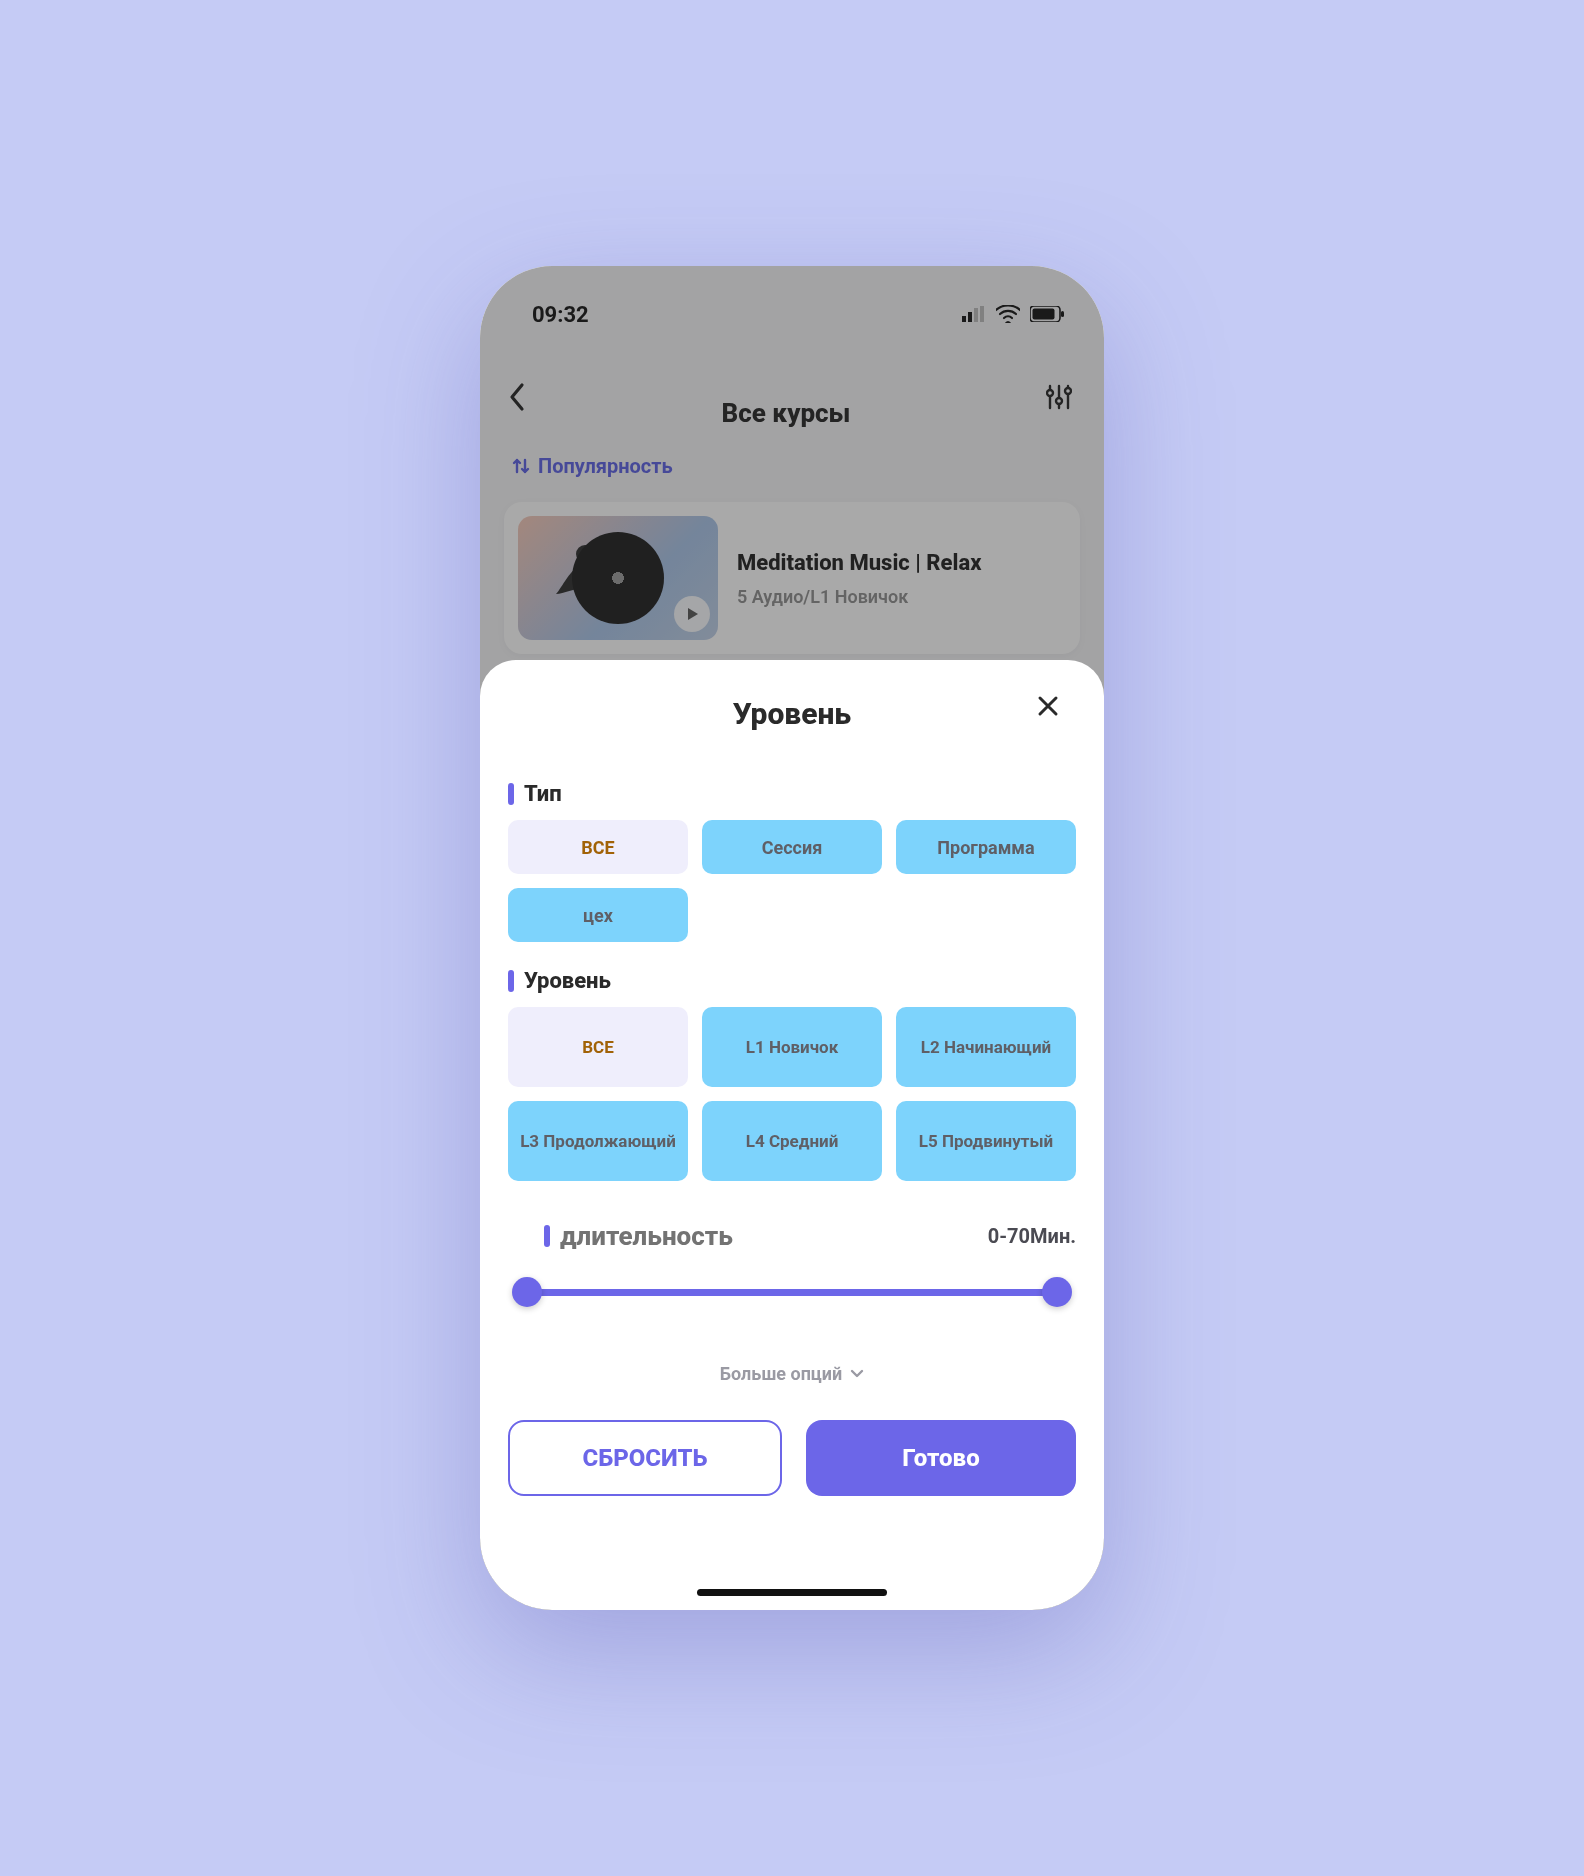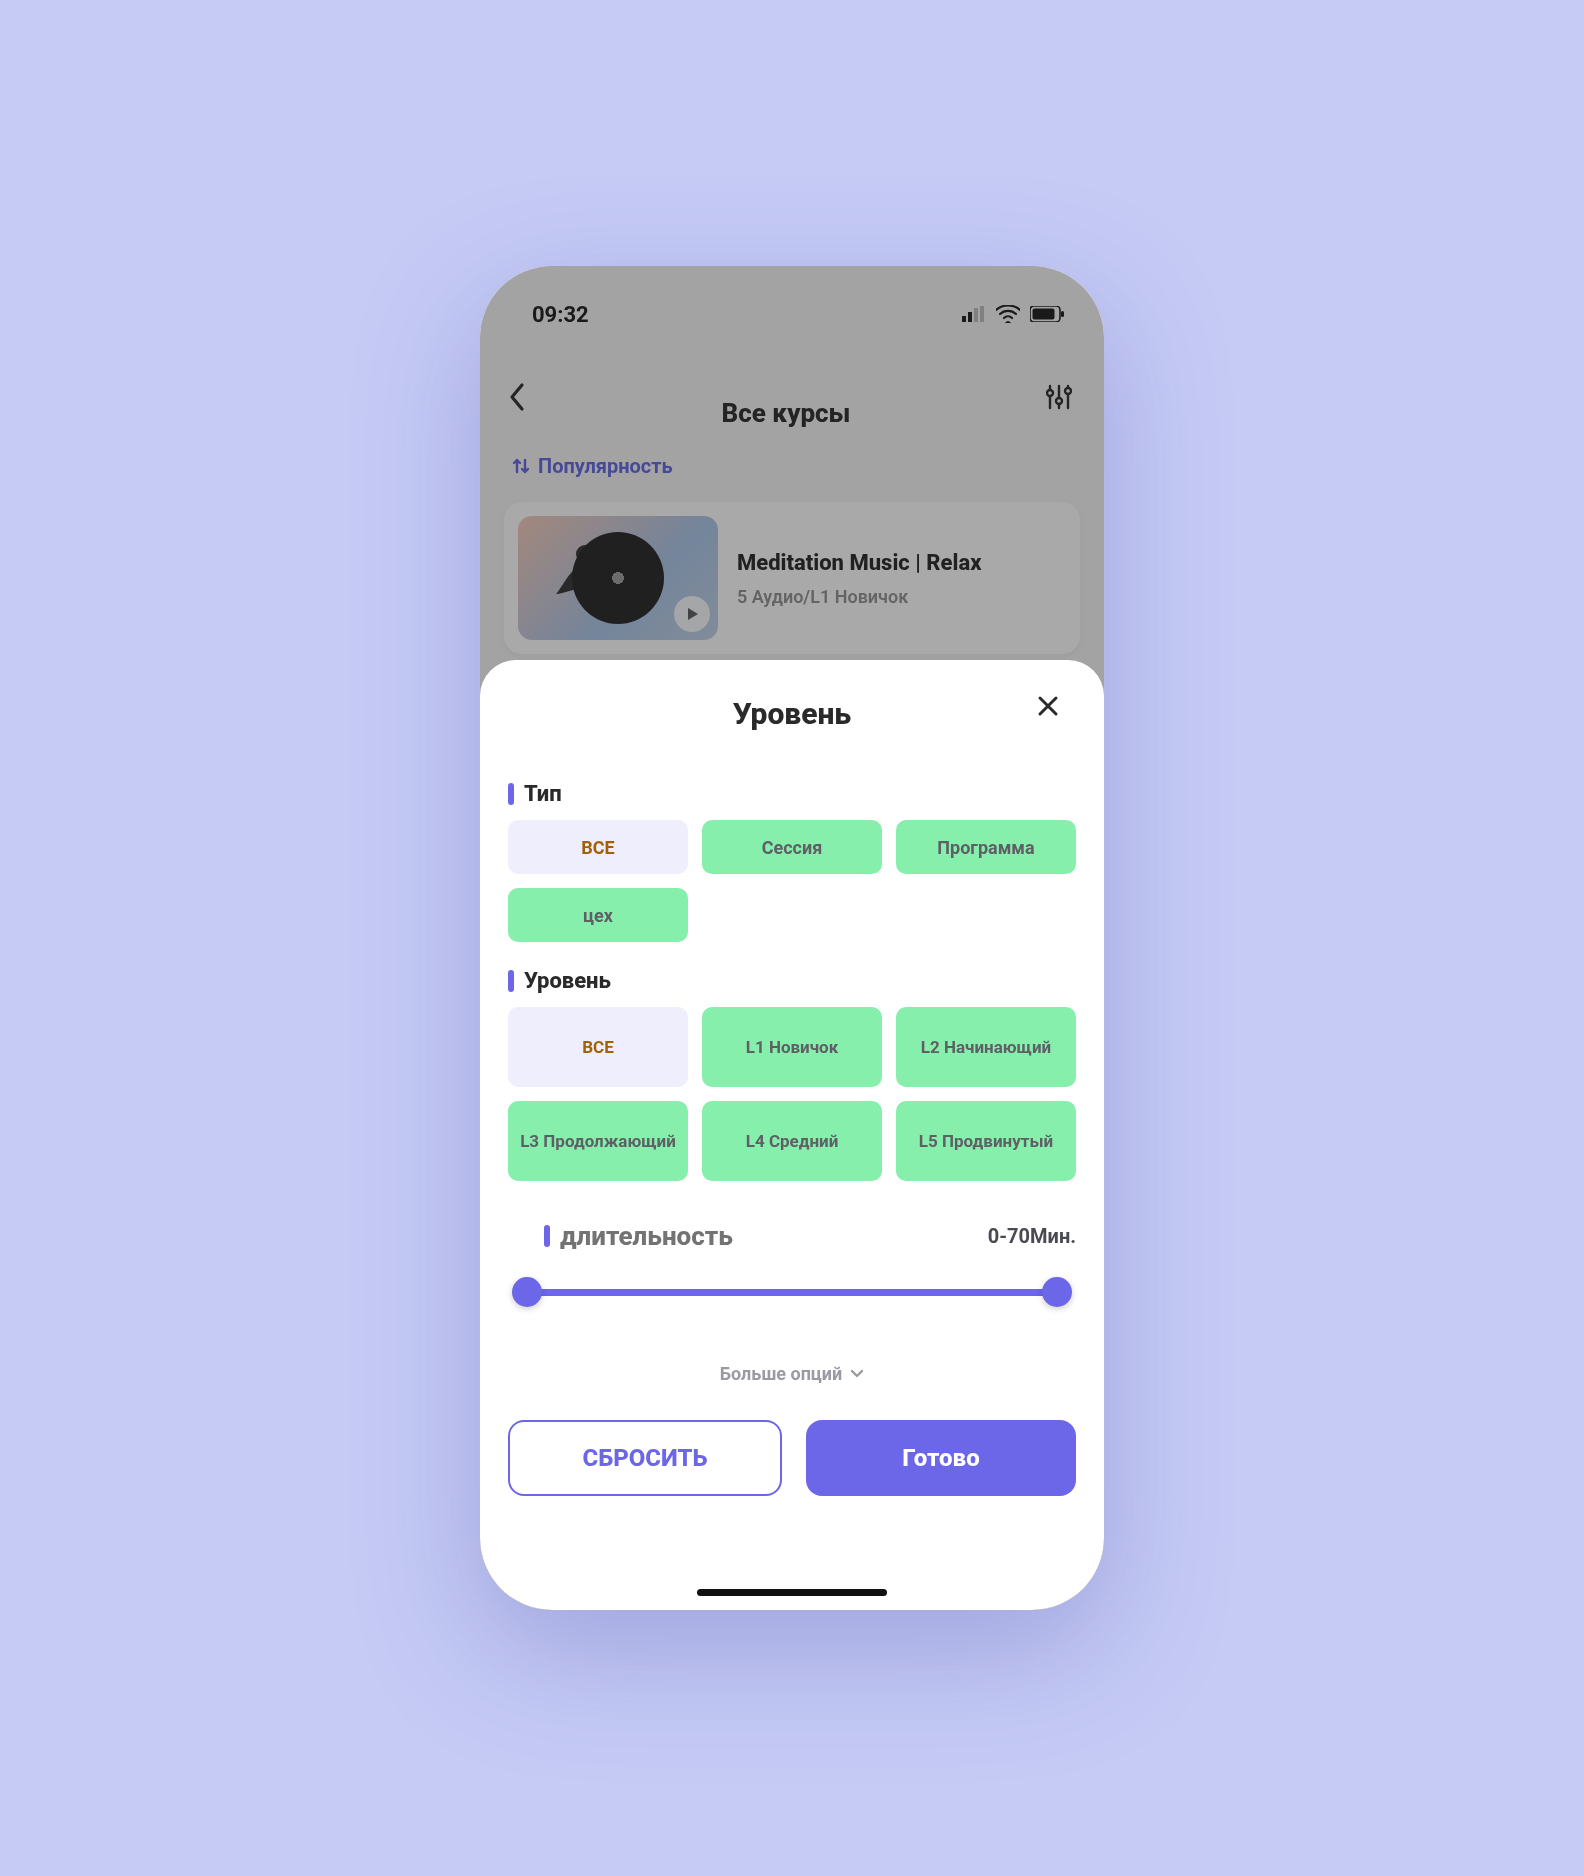--- a/index.html
+++ b/index.html
@@ -108,21 +108,21 @@
     font-weight:800; font-size:22px; color:#2a2a2a; margin: 26px 0 14px 0;
   }
   .section-h::before {
     content:""; width:6px; height:22px; background:#6c66e8; border-radius:3px;
   }
   .chips { display:flex; flex-wrap:wrap; gap:14px; }
   .chip {
     flex: 0 0 calc((100% - 28px)/3);
     height: 54px;
     border-radius: 10px;
-    background: #86efac;
+    background: #7dd3fc;
     color: #5f5f66;
     font-weight:700; font-size:18px;
     display:flex; align-items:center; justify-content:center;
     cursor:pointer;
   }
   .chip.sel { background:#efeefc; color:#a16207; }
   .chip.tall { height: 80px; line-height:1.2; text-align:center; padding:0 6px; font-size:17px;}
   .dur-row { display:flex; justify-content:space-between; align-items:center; margin-top:40px;}
   .dur-label { display:flex; align-items:center; gap:10px; font-weight:800; font-size:26px; color:#737373;margin-left:36px;}
   .dur-label::before { content:""; width:6px; height:22px; background:#6c66e8; border-radius:3px;}

